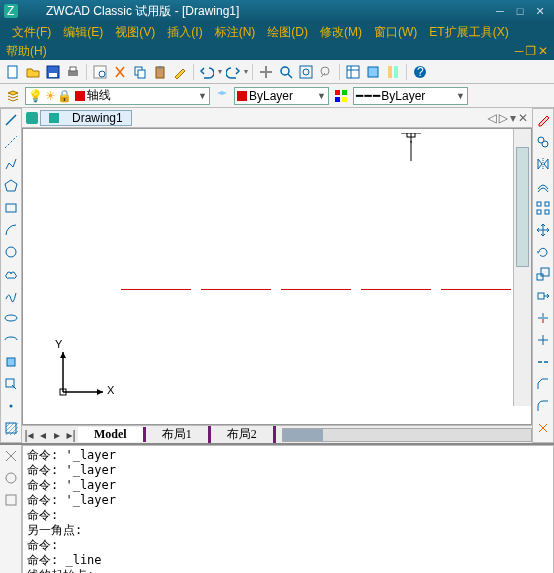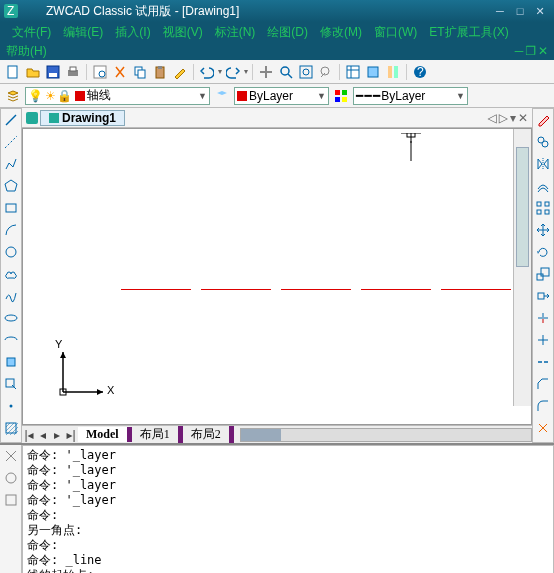--- a/index.html
+++ b/index.html
@@ -1,23 +1,23 @@
 <!DOCTYPE html>
 <html><head>
 <meta charset="utf-8">
 <style>
 * { margin: 0; padding: 0; box-sizing: border-box; font-family: "Microsoft YaHei", SimSun, Arial, sans-serif; font-size: 12px; }
 body { background: #e8e8e8; width: 554px; height: 573px; overflow: hidden; }
 .titlebar { background: linear-gradient(#1a7090, #105570); height: 22px; display: flex; align-items: center; padding: 0 4px; color: #fff; }
 .titlebar .icon { width: 14px; height: 14px; margin-right: 4px; }
 .titlebar .title { flex: 1; font-size: 12px; margin-left: 24px; }
 .titlebar .winbtn { width: 20px; height: 14px; display: flex; align-items: center; justify-content: center; color: #cde; font-size: 11px; cursor: default; }
-.menubar { background: #105570; height: 20px; display: flex; align-items: center; padding: 0 6px; color: #22c55e; position: relative; }
+.menubar { background: #105570; height: 20px; display: flex; align-items: center; padding: 0 6px; color: #eab308; position: relative; }
 .menubar .menu { padding: 0 6px; font-size: 12px; cursor: default; }
-.helpbar { background: #105570; height: 18px; color: #22c55e; padding: 0 6px; display: flex; align-items: center; }
+.helpbar { background: #105570; height: 18px; color: #eab308; padding: 0 6px; display: flex; align-items: center; }
 .toolbar { background: #f4f4f4; border-bottom: 1px solid #bbb; height: 24px; display: flex; align-items: center; padding: 0 4px; gap: 2px; }
 .tbtn { width: 18px; height: 18px; display: flex; align-items: center; justify-content: center; border-radius: 2px; }
 .sep { width: 1px; height: 16px; background: #ccc; margin: 0 2px; }
 .propbar { background: #f4f4f4; border-bottom: 1px solid #bbb; height: 24px; display: flex; align-items: center; padding: 0 4px; gap: 3px; }
 .propbar select, .propbar .combo { height: 18px; font-size: 11px; border: 1px solid #7a9; background: #fff; }
 .combo { display: flex; align-items: center; padding: 0 2px; gap: 2px; }
 .combo .sq { width: 10px; height: 10px; }
 .combo .dd { margin-left: auto; font-size: 9px; color: #555; }
 .workrow { display: flex; height: 335px; background: #e8e8e8; }
 .lefttools, .righttools { width: 22px; background: #f4f4f4; border: 1px solid #bbb; display: flex; flex-direction: column; align-items: center; padding: 2px 0; gap: 4px; }
@@ -28,21 +28,21 @@
 .doctab .tabctrl { margin-left: auto; display: flex; gap: 2px; font-size: 10px; color: #666; }
 .canvaswrap { flex: 1; display: flex; }
 .canvas { flex: 1; background: #fff; position: relative; border: 1px solid #999; }
 .canvas .scroll-v { position: absolute; right: 0; top: 0; bottom: 18px; width: 18px; background: #eee; border-left: 1px solid #bbb; }
 .canvas .scroll-v .thumb { position: absolute; top: 18px; left: 2px; right: 2px; height: 120px; background: #cdd; border: 1px solid #9ab; }
 .canvas .cursor { position: absolute; left: 378px; top: 4px; }
 .canvas .ucs { position: absolute; left: 30px; bottom: 22px; }
 .canvas .redline { position: absolute; height: 1px; background: #d00; top: 160px; }
 .layouttabs { height: 18px; display: flex; align-items: center; background: #eee; border-top: 1px solid #bbb; font-size: 11px; }
 .layouttabs .navb { width: 14px; text-align: center; color: #444; }
-.layouttabs .lt { padding: 0 8px; border-right: 5px solid #701a75; font-family: SimSun; }
+.layouttabs .lt { padding: 0 16px; border-right: 3px solid #701a75; font-family: SimSun; }
 .layouttabs .lt.active { background: #fff; font-weight: bold; }
 .layouttabs .hscroll { flex: 1; margin-left: 6px; background: #ddd; height: 14px; border: 1px solid #aaa; position: relative; }
 .layouttabs .hscroll .thumb { position: absolute; left: 0; width: 40px; top: 0; bottom: 0; background: #9ab; }
 .cmdtools { width: 22px; background: #f4f4f4; border-right: 1px solid #bbb; display: flex; flex-direction: column; align-items: center; padding: 2px 0; gap: 4px; }
 .cmdarea { display: flex; height: 140px; border-top: 2px solid #888; }
 .cmdhist { flex: 1; background: #fff; padding: 2px 4px; font-family: SimSun, monospace; font-size: 12px; line-height: 15px; white-space: pre; overflow: hidden; color: #000; border: 1px solid #bbb; }
 svg { display: block; }
 </style>
 </head>
 <body>
@@ -56,22 +56,22 @@
   </span>
   <span class="title">ZWCAD Classic 试用版 - [Drawing1]</span>
   <span class="winbtn">─</span>
   <span class="winbtn">□</span>
   <span class="winbtn">✕</span>
 </div>
 
 <div class="menubar">
   <span class="menu">文件(F)</span>
   <span class="menu">编辑(E)</span>
+  <span class="menu">视图(V)</span>
   <span class="menu">插入(I)</span>
-  <span class="menu">视图(V)</span>
   <span class="menu">标注(N)</span>
   <span class="menu">绘图(D)</span>
   <span class="menu">修改(M)</span>
   <span class="menu">窗口(W)</span>
   <span class="menu">ET扩展工具(X)</span>
 
 </div>
 <div class="helpbar">
   <span class="menu" style="padding:0">帮助(H)</span>
   <div style="margin-left:auto;display:flex;gap:2px">
@@ -328,21 +328,21 @@
           <svg width="12" height="12">
             <rect width="12" height="12" fill="#2a9" rx="2"></rect>
           </svg>
         </span>
       <div class="tab">
         <span>
             <svg width="10" height="10">
               <rect width="10" height="10" fill="#2a9"></rect>
             </svg>
           </span>
-        <span style="margin-left:3px;font-weight:bold">Drawing1</span>
+        <span style="margin-left:13px;font-weight:normal">Drawing1</span>
       </div>
       <div class="tabctrl">
         <span>◁</span>
         <span>▷</span>
         <span>▾</span>
         <span>✕</span>
       </div>
     </div>
     <div class="canvaswrap">
       <div class="canvas">

